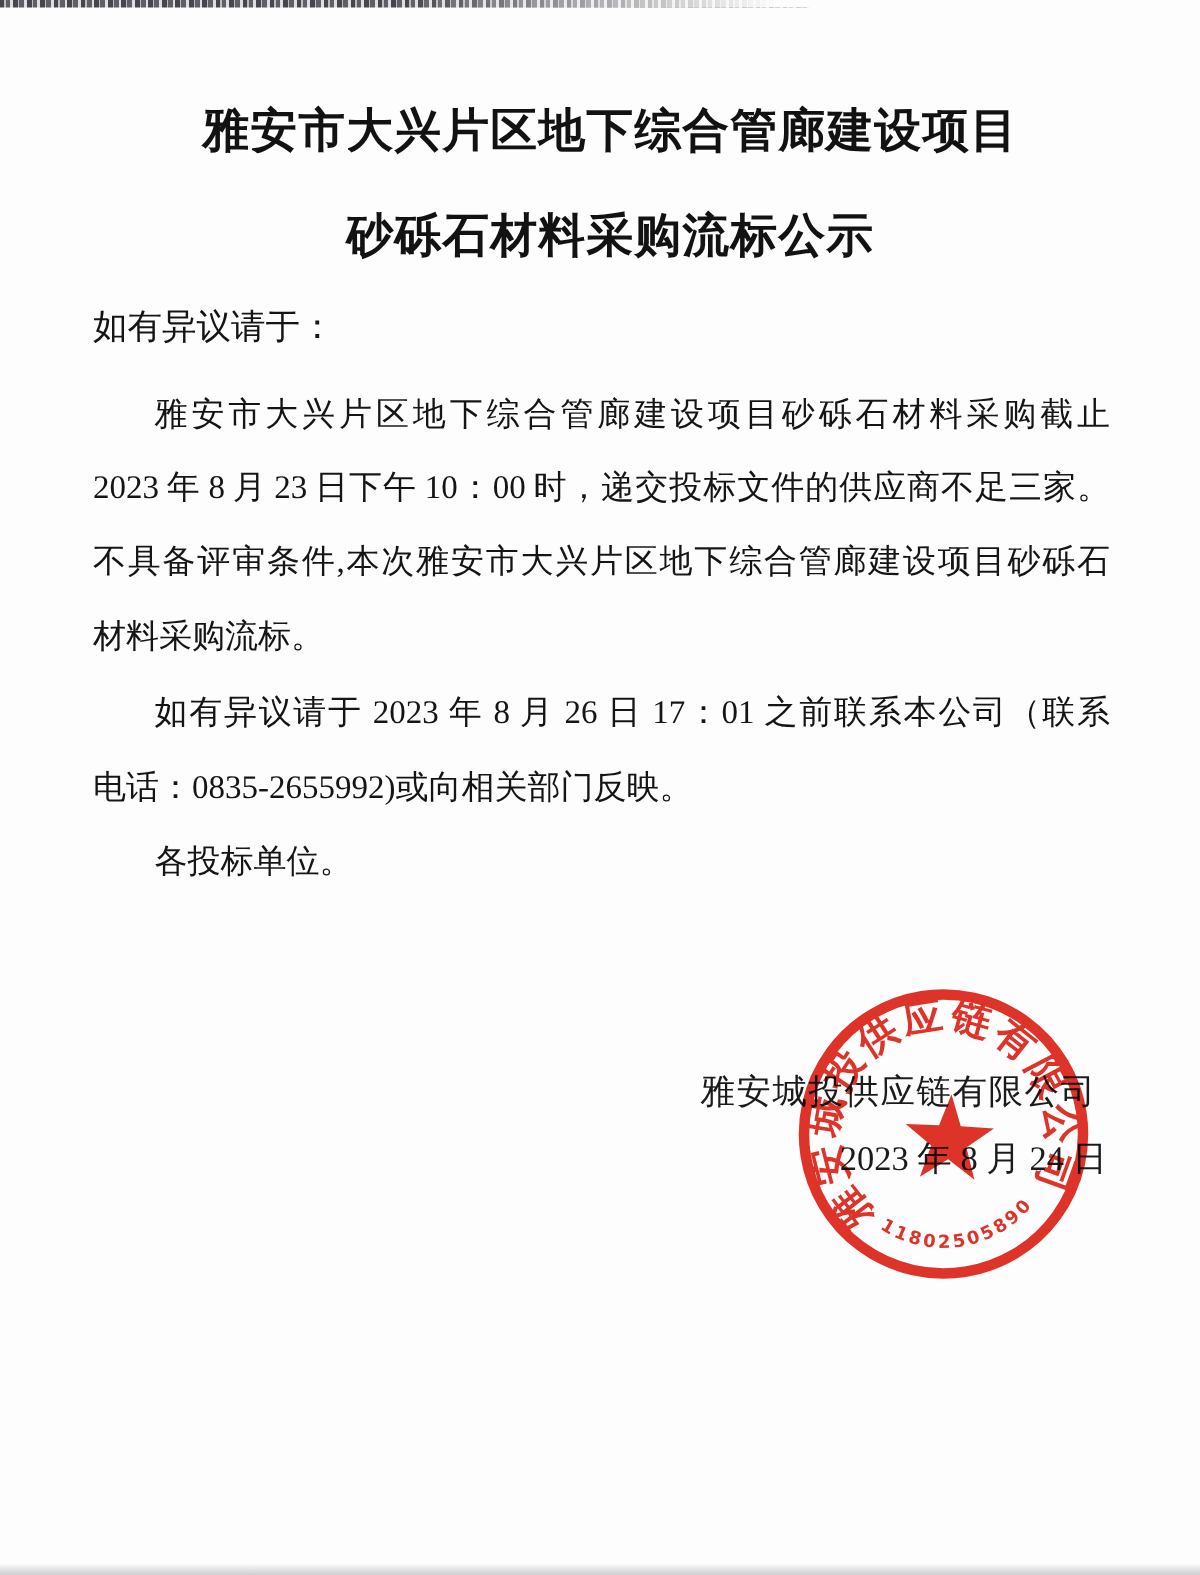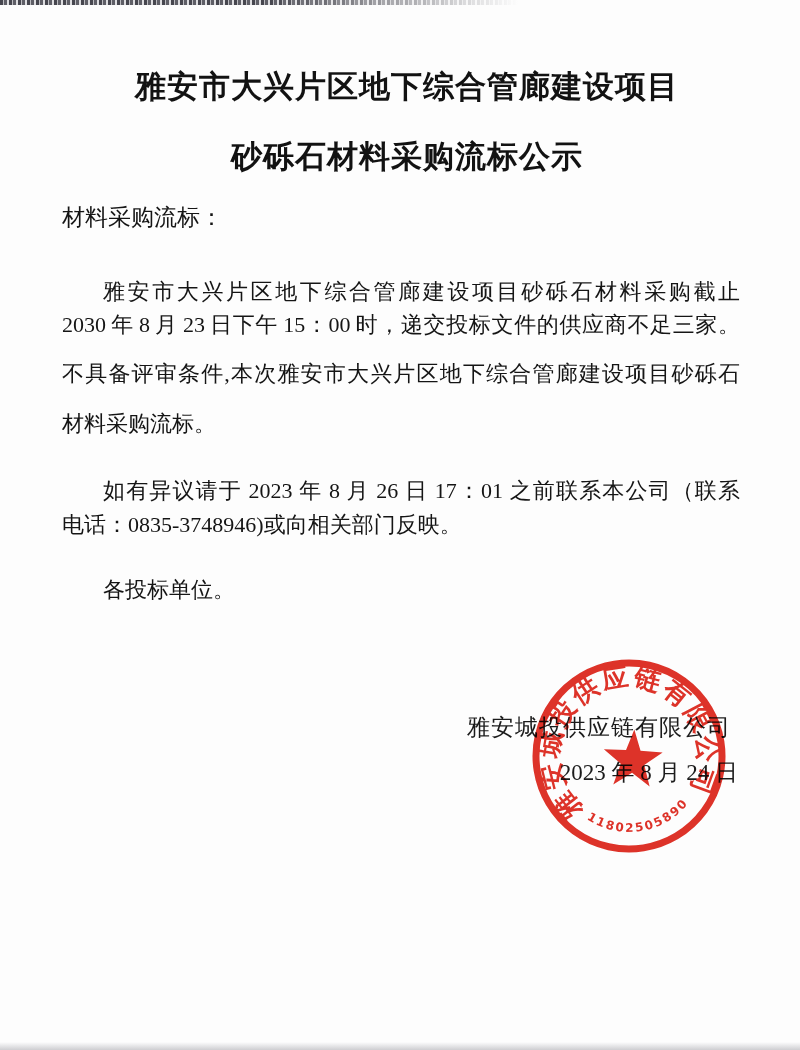--- a/index.html
+++ b/index.html
@@ -42,21 +42,21 @@
   }
   .title1{top:66px;}
   .title2{top:136px;}
   
   .line{
     position:absolute;left:62px;width:678px;
     font-size:22px;line-height:32px;
     color:#151515;
   }
   .just{text-align:justify;text-align-last:justify;}
-  .indent{text-indent:41px;margin-top:16px;}
+  .indent{text-indent:41px;}
   .salutation{top:202px;font-size:23px;}
   .p1l1{top:260px;}
   .p1l2{top:309px;word-spacing:-1px;}
   .p1l3{top:358px;}
   .p1l4{top:408px;}
   .p2l1{top:459px;}
   .p2l2{top:509px;}
   .closing{top:558px;}
   
   .signature{
@@ -92,29 +92,29 @@
 </head>
 <body>
 
 <div class="page">
 
   <div class="scan-top"></div>
 
   <div class="title title2">砂砾石材料采购流标公示</div>
   <div class="title title1">雅安市大兴片区地下综合管廊建设项目</div>
 
-  <div class="line salutation">材料采购流标：</div>
+  <div class="line salutation">如有异议请于：</div>
 
   <div class="line p1l1 just indent">雅安市大兴片区地下综合管廊建设项目砂砾石材料采购截止</div>
-  <div class="line p1l2 just">2030 年 8 月 23 日下午 15：00 时，递交投标文件的供应商不足三家。</div>
+  <div class="line p1l2 just">2023 年 8 月 23 日下午 10：00 时，递交投标文件的供应商不足三家。</div>
   <div class="line p1l3 just">不具备评审条件,本次雅安市大兴片区地下综合管廊建设项目砂砾石</div>
   <div class="line p1l4">材料采购流标。</div>
 
   <div class="line p2l1 just indent">如有异议请于 2023 年 8 月 26 日 17：01 之前联系本公司（联系</div>
-  <div class="line p2l2">电话：0835-3748946)或向相关部门反映。</div>
+  <div class="line p2l2">电话：0835-2655992)或向相关部门反映。</div>
 
   <div class="line closing indent">各投标单位。</div>
 
   <div class="signature">雅安城投供应链有限公司</div>
   <div class="sign-date">2023 年 8 月 24 日</div>
 
   <div class="stamp">
     <svg viewBox="0 0 200 200" xmlns="http://www.w3.org/2000/svg">
       <defs>
         <path id="arcTop" d="M 46.4,145 A 70,70 0 1,1 153.6,145" fill="none"></path>

